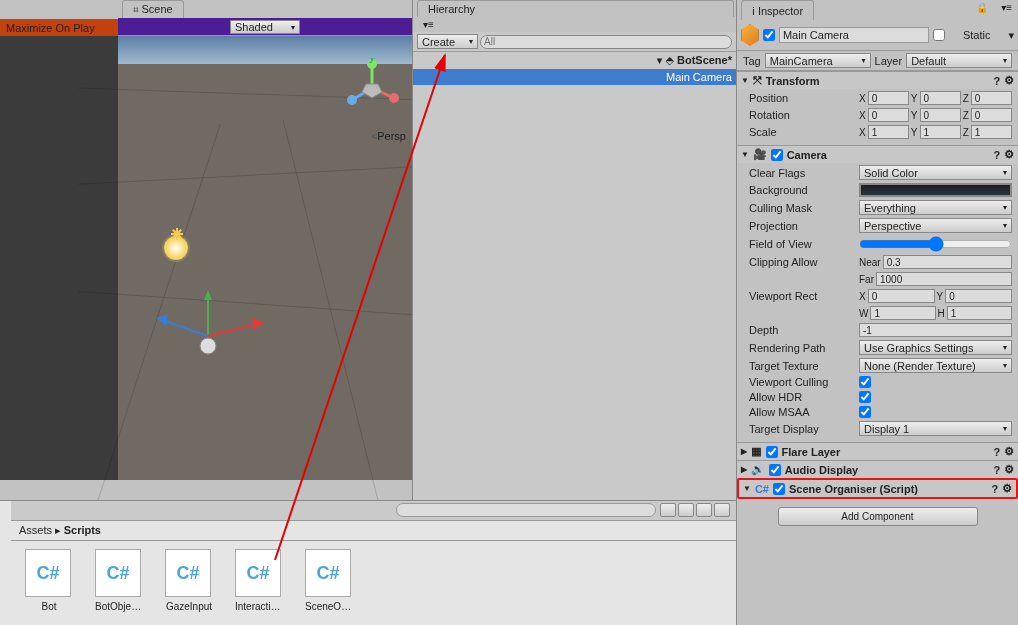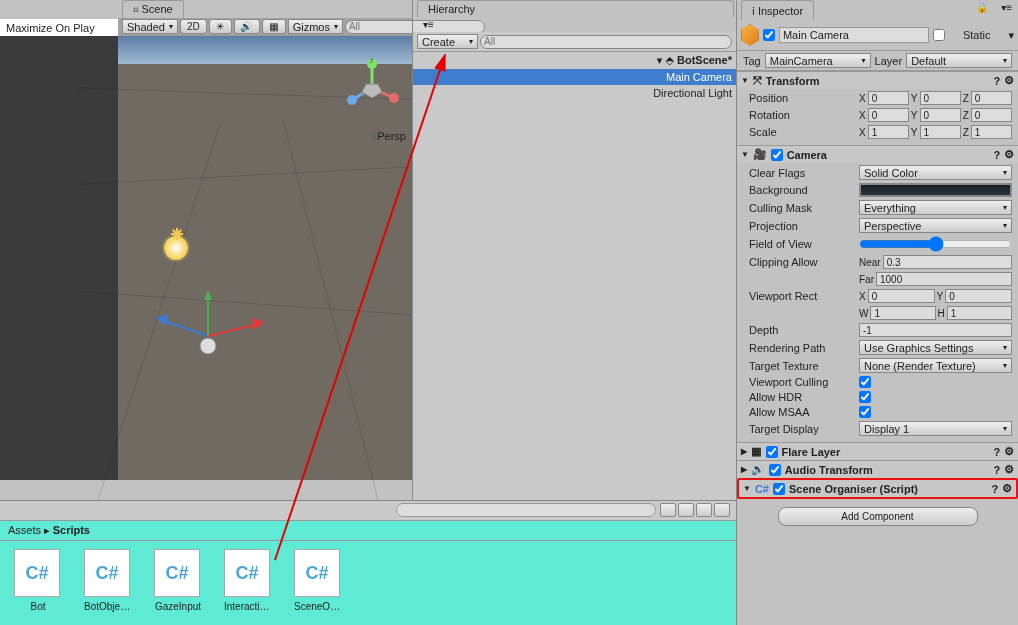--- a/index.html
+++ b/index.html
@@ -8,25 +8,25 @@
   .tab{background:#d2d2d2;border:1px solid #999;border-bottom:none;border-radius:3px 3px 0 0;padding:2px 10px;display:inline-block;margin-right:2px;font-size:11px;}
   .tab.active{background:#c2c2c2;}
   .toolbar{background:#c9c9c9;display:flex;align-items:center;gap:2px;padding:2px 4px;border-bottom:1px solid #999;height:20px;}
   .btn{background:linear-gradient(#eee,#ccc);border:1px solid #888;border-radius:3px;padding:1px 6px;font-size:10px;cursor:pointer;}
   .ico{font-size:10px;}
 
   
   #col-scene{position:absolute;left:0;top:0;width:412px;height:500px;}
   #col-hier{position:absolute;left:412px;top:0;width:324px;height:500px;border-left:1px solid #888;}
   #col-insp{position:absolute;left:736px;top:0;width:282px;height:625px;border-left:1px solid #888;background:#c2c2c2;}
-  #project{position:absolute;left:0;top:500px;width:736px;height:125px;border-top:1px solid #888;background:#5eead4;}
-
-  
-  #scene-blackbar{background:#ffffff;color:#ddd;height:18px;display:flex;align-items:center;padding:0 6px;margin-top:1px;}
-  #scene-toolbar{background:#a3a3a3;height:18px;}
+  #project{position:absolute;left:0;top:500px;width:736px;height:125px;border-top:1px solid #888;background:#e5e5e5;padding-left:11px;}
+
+  
+  #scene-blackbar{background:#c2410c;color:#ddd;height:18px;display:flex;align-items:center;padding:0 6px;margin-top:1px;}
+  #scene-toolbar{background:#4c1d95;height:18px;flex-direction:column;}
   #scene-viewport{position:relative;width:100%;height:444px;background:#706a63;border-left:118px solid #3b3b3b;}
   #sky{height:28px;background:linear-gradient(#5c7da5,#9fbad1);}
   #ground{position:absolute;top:28px;left:0;right:0;bottom:0;background:#706a63;}
   .gridline{position:absolute;background:rgba(0,0,0,0.15);height:1px;}
   .persp{position:absolute;right:6px;top:94px;color:#555;font-size:10px;}
   #cam-preview{position:absolute;right:6px;bottom:6px;width:94px;height:102px;background:#000;border:1px solid #555;}
   #cam-preview-title{color:#ddd;font-size:10px;text-align:center;padding:2px;background:#3a3a3a;}
   
   #orient{position:absolute;right:10px;top:22px;width:60px;height:60px;}
   #sun{position:absolute;left:46px;top:200px;width:24px;height:24px;border-radius:50%;background:radial-gradient(#fff,#f7d96b 55%,#e9b93a);box-shadow:0 0 0 2px rgba(255,210,90,.2);}
@@ -50,21 +50,21 @@
   .comp{border-top:1px solid #999;}
   .comp-head{display:flex;align-items:center;gap:4px;padding:2px 4px;background:#c7c7c7;font-weight:bold;}
   .comp-head .tri{font-size:8px;}
   .comp-body{padding:2px 6px 6px 12px;display:grid;grid-template-columns:110px 1fr;row-gap:3px;align-items:center;font-size:10px;}
   .nf{border:1px solid #888;background:#dcdcdc;height:14px;padding:0 3px;font-size:10px;}
   .lbl{color:#222;}
   .xyz{display:flex;gap:2px;align-items:center;}
   .xyz span{font-size:10px;}
   .xyz input{flex:1;width:30px;}
   .chk{width:12px;height:12px;}
-  .addbtn{display:block;margin:8px auto;width:200px;text-align:center;padding:3px;border-radius:8px;}
+  .addbtn{display:block;margin:8px auto;width:200px;text-align:center;padding:3px;}
   .slider{width:100%;}
   .red-box{border:2px solid #e11;border-radius:2px;}
   .colorswatch{border:2px solid #888;height:14px;background:linear-gradient(#1a1f26,#2a333f);}
 
   
   #proj-top{height:20px;border-bottom:1px solid #999;display:flex;align-items:center;padding:0 6px;background:#cacaca;position:relative;}
   #proj-search{position:absolute;right:80px;top:2px;height:14px;width:260px;border:1px solid #999;border-radius:8px;background:#ddd;}
   #proj-icons{position:absolute;right:6px;top:2px;display:flex;gap:2px;}
   #proj-icons .pi{width:16px;height:14px;border:1px solid #888;background:linear-gradient(#eee,#ccc);border-radius:2px;}
   #breadcrumb{padding:3px 8px;border-bottom:1px solid #999;font-size:11px;}
@@ -164,21 +164,20 @@
       </div>
     <input class="nf" style="border-radius: 8px; flex: 1 1 0%;" placeholder="All">
   </div>
   <div id="hier-body">
     <div class="tree-row scene">
       <span class="fold">▾</span>
       <span>⬘ </span>
       <b>BotScene*</b>
     </div>
     <div class="tree-row selected">Main Camera</div>
-    <div class="tree-row">Directional Light</div>
   </div>
 </div>
 
 <div id="col-insp">
   <div class="row" style="padding-left:4px;">
     <div class="tab active">
       <span>ℹ </span><span>Inspector</span>
     </div>
     <div style="flex:1"></div>
     <div class="ico" style="padding:2px 6px;">🔒</div>
@@ -330,21 +329,21 @@
           <span>?</span> 
           <span>⚙</span>
       </div>
     </div>
 
     <div class="comp">
       <div class="comp-head">
         <span class="tri">▶</span>
         <span>🔊</span>
         <input type="checkbox" class="chk" checked="" style="">
-        <span>Audio Transform</span>
+        <span>Audio Display</span>
         <span style="flex:1"></span>
           <span>?</span> 
           <span>⚙</span>
       </div>
     </div>
 
     <div class="comp red-box">
       <div class="comp-head">
         <span class="tri">▼</span>
         <span style="color:#3b7bd6;">C#</span>

